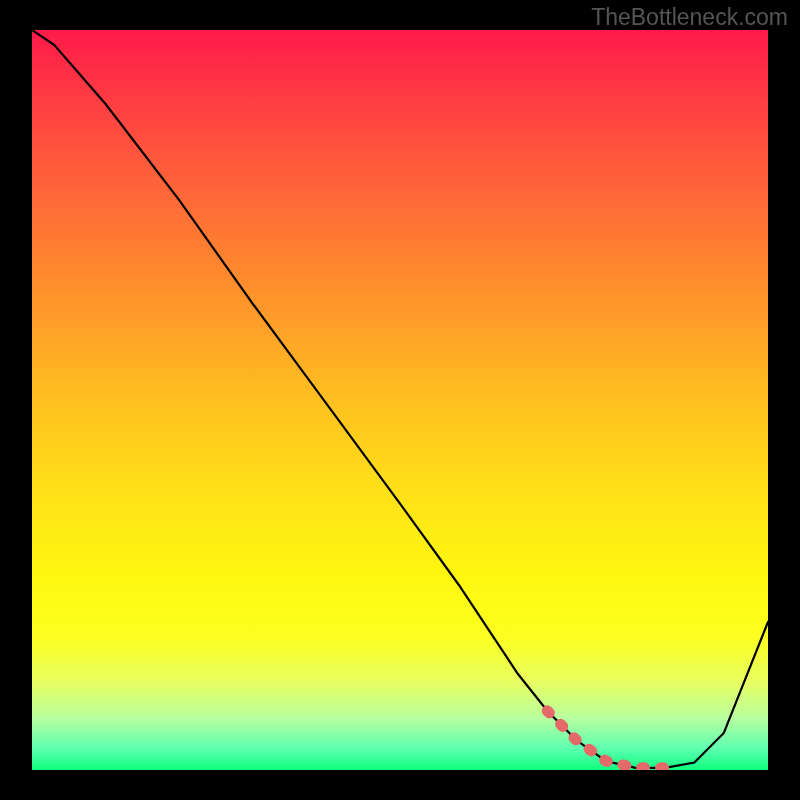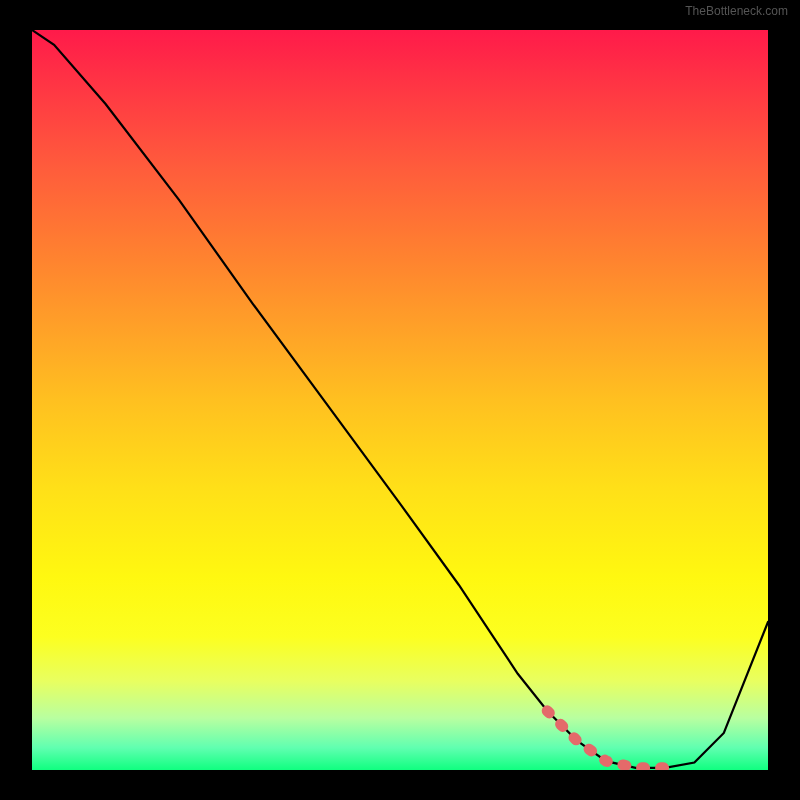--- a/index.html
+++ b/index.html
@@ -14,21 +14,21 @@
   .container {
     position: relative;
     width: 800px;
     height: 800px;
   }
   .watermark {
     position: absolute;
     top: 4px;
     right: 12px;
     color: #555;
-    font-size: 12px;
+    font-size: 23px;
     font-weight: 500;
     z-index: 10;
   }
   .plot-area {
     position: absolute;
     left: 32px;
     top: 30px;
     width: 736px;
     height: 740px;
     overflow: hidden;

